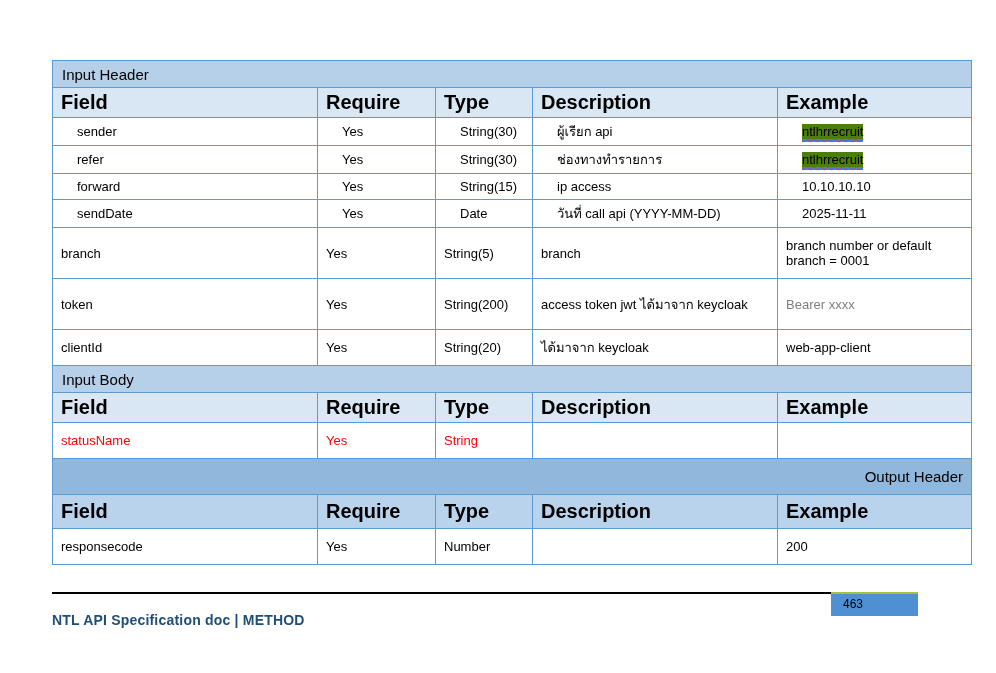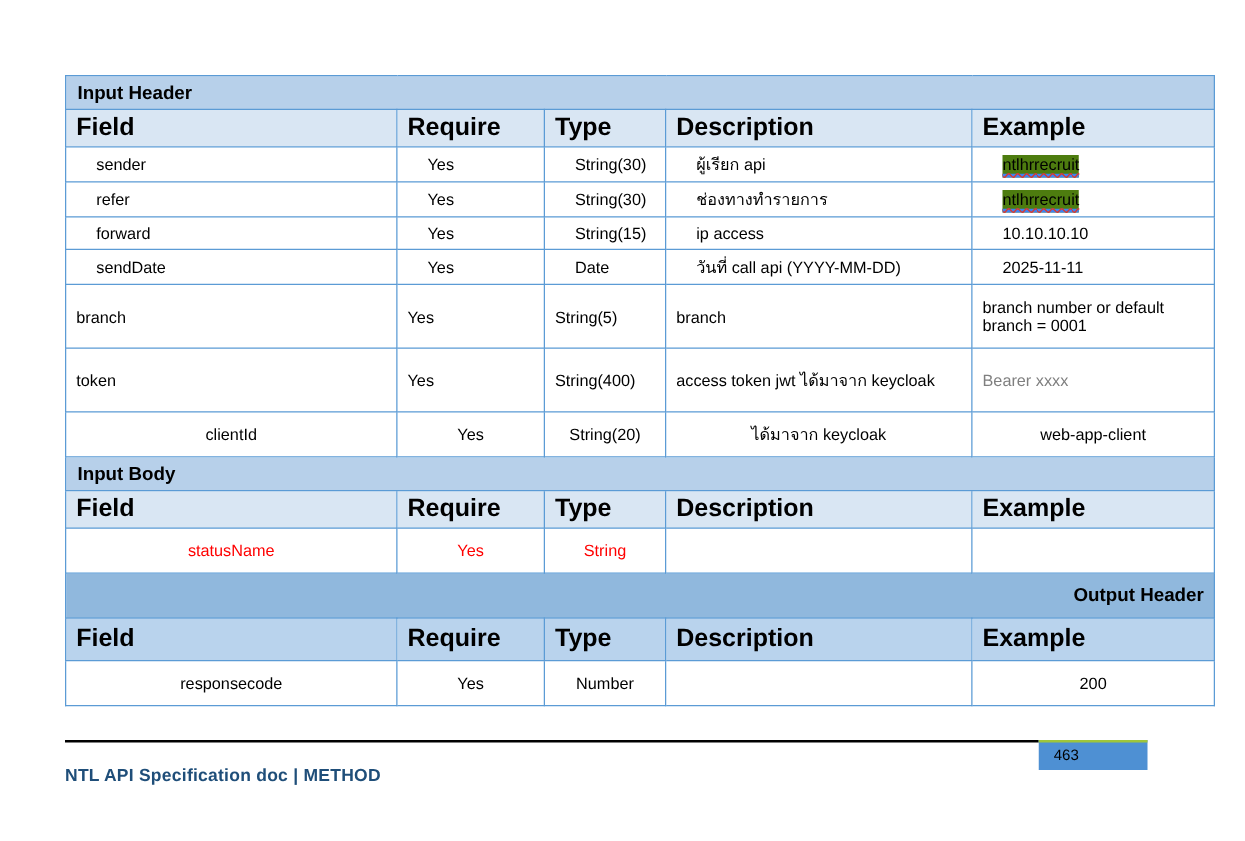--- a/index.html
+++ b/index.html
@@ -18,31 +18,31 @@
   table.spec{
     position:absolute;left:52px;top:60px;width:919px;
     border-collapse:collapse;table-layout:fixed;
   }
   .spec td,.spec th{
     border:1px solid var(--table-border);
     padding:3px 8px;font-size:13px;text-align:left;vertical-align:middle;
     overflow:hidden;word-wrap:break-word;
   }
   tr.band td{
-    background:var(--band-light);font-weight:bold;font-size:15px;height:20px;
+    background:var(--band-light);font-weight:normal;font-size:15px;height:20px;
     padding-left:9px;
     margin-top:32px;
   }
   tr.band.dark td{background:var(--band-dark);height:29px;text-align:right;}
   tr.cols th{
     background:var(--header-row-light);font-weight:bold;font-size:20px;height:20px;
   }
   tr.cols.dark th{background:var(--header-row-dark);height:27px;}
   tr.r-sm td{height:19px;padding-left:24px;}
-  tr.r-md td{height:29px;text-align:center;}
+  tr.r-md td{height:29px;}
   tr.r-lg td{height:44px;}
   tr.red td{color:var(--red-text);}
   .ref{
     background:#4d7c0f;
     border-bottom:3px solid #3b82f6;
     text-decoration:underline wavy #d83a2e 1px;
     text-underline-offset:2px;
   }
   .muted{color:var(--muted-text);text-align:center;}
   .footer-rule{
@@ -117,21 +117,21 @@
         <tr class="data r-lg">
           <td>branch</td>
           <td>Yes</td>
           <td>String(5)</td>
           <td>branch</td>
           <td>branch number or default branch = 0001</td>
         </tr>
         <tr class="data r-lg">
           <td>token</td>
           <td>Yes</td>
-          <td>String(400)</td>
+          <td>String(200)</td>
           <td>access token jwt ได้มาจาก keycloak</td>
           <td><span class="muted">Bearer xxxx</span></td>
         </tr>
         <tr class="data r-md">
           <td>clientId</td>
           <td>Yes</td>
           <td>String(20)</td>
           <td>ได้มาจาก keycloak</td>
           <td>web-app-client</td>
         </tr>

